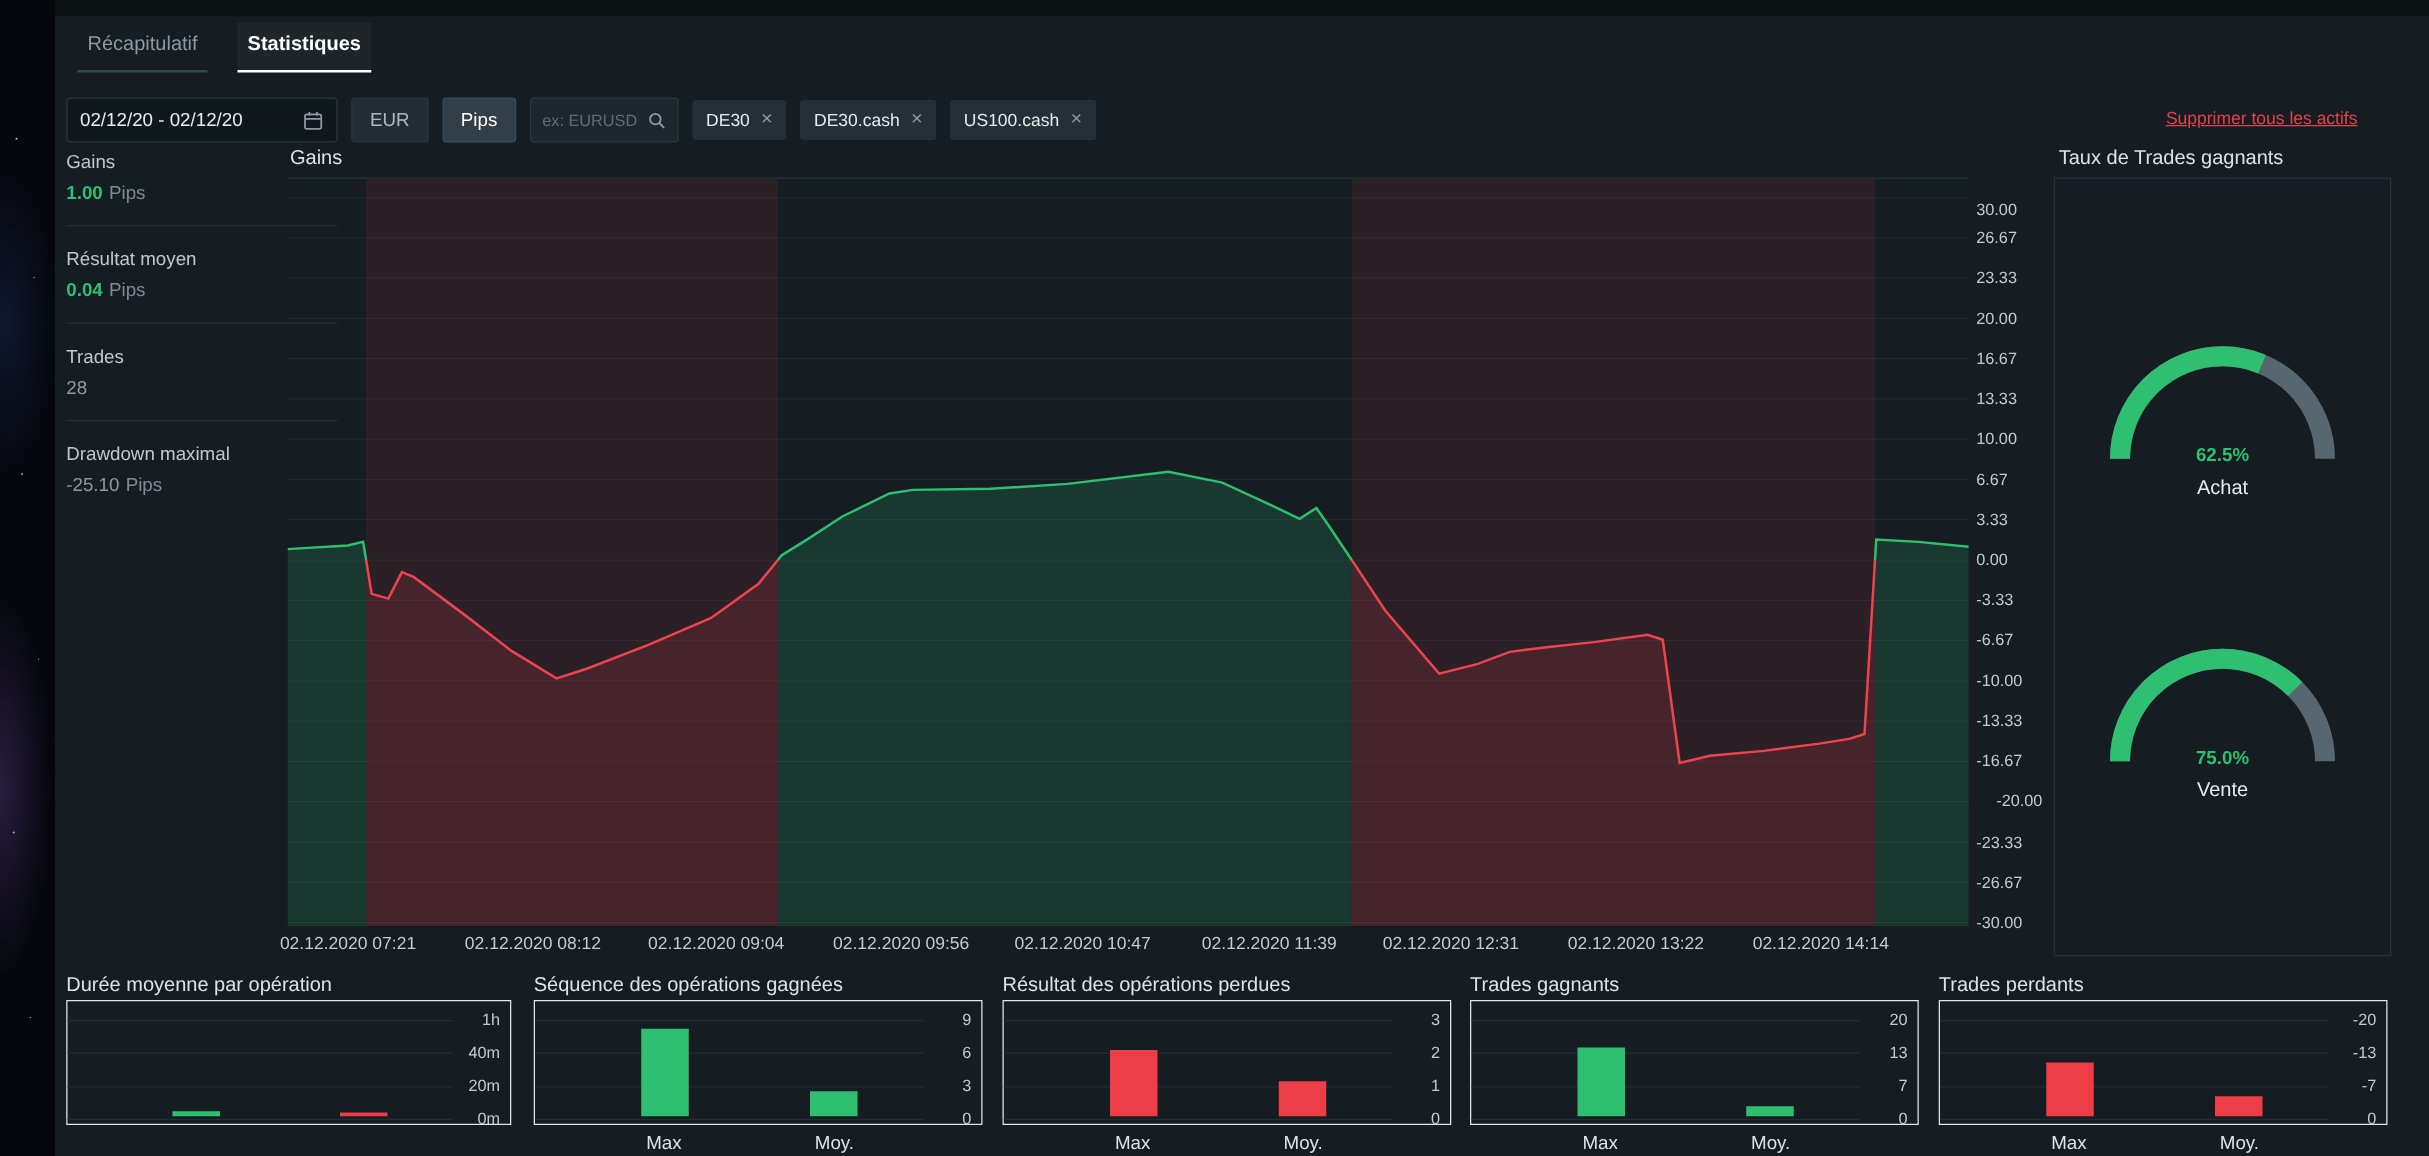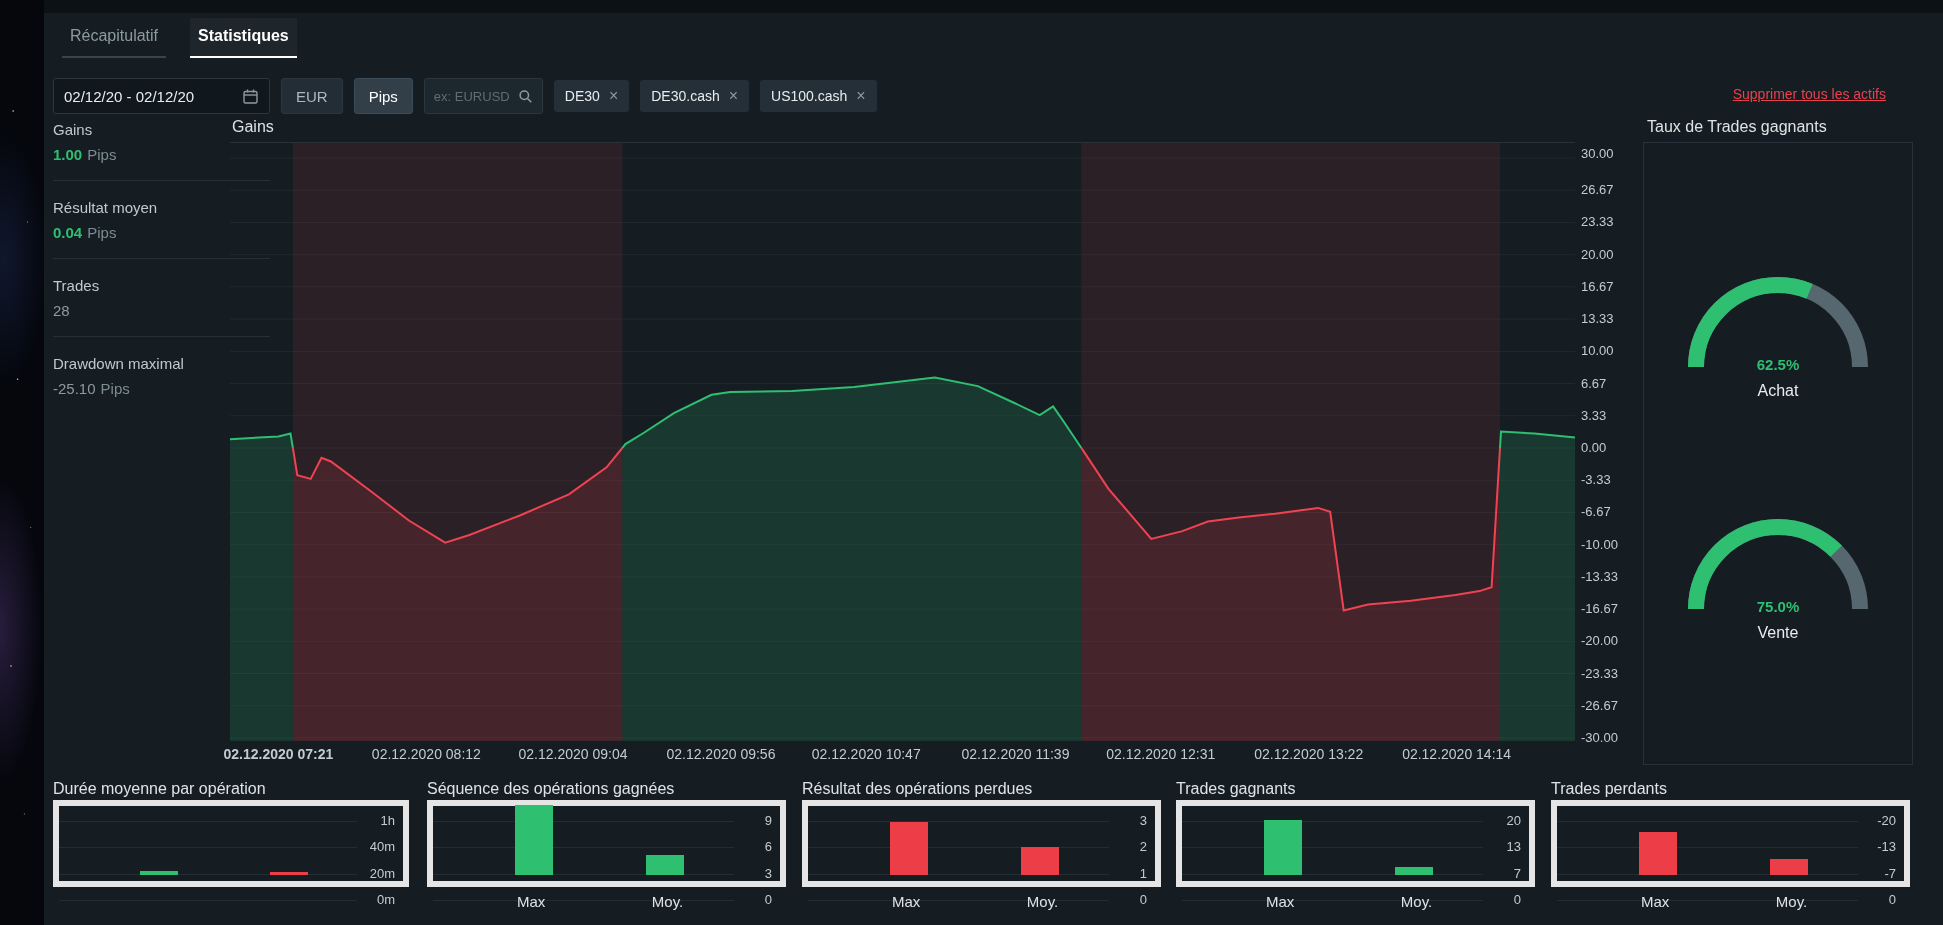--- a/index.html
+++ b/index.html
@@ -55,21 +55,21 @@
   .gauge{width:210px;text-align:center}
   .gauge-arc{position:relative;width:210px;height:110px}
   .gauge-arc svg{display:block}
   .gauge-base{fill:none;stroke:#566770;stroke-width:16}
   .gauge-fill{fill:none;stroke:#2fbf71;stroke-width:16}
   .gauge-pct{position:absolute;left:0;right:0;bottom:2px;font-size:15px;color:#2fbf71;font-weight:bold}
   .gauge-label{margin-top:7px;font-size:16px;color:#e7ecef}
 
   .mini{position:absolute;top:780px}
   .mini-title{font-size:16px;color:#dde3e6;height:20px;margin-bottom:0}
-  .mini-box{position:relative;height:87px;border:6px solid #e5e5e5;margin-top:0}
+  .mini-box{position:relative;height:100px;border:1px solid #e5e5e5;margin-top:0}
   .gl{position:absolute;left:0;right:46px;height:1px;background:#232d34}
   .mtick{position:absolute;right:8px;width:38px;text-align:right;font-size:13px;color:#c3ccd1}
   .mbar{position:absolute;width:38px}
   .mini-xlabels{position:relative;height:24px;font-size:15px;color:#dde3e6}
   .mini-xlabels span{position:absolute;top:6px;transform:translateX(-50%);white-space:nowrap}
 </style>
 </head>
 <body>
 
 <div class="space-strip"></div>
@@ -163,42 +163,42 @@
       <polygon points="392.3,305.0 395.4,301.1 414.3,289.5 443.9,270.2 481.5,251.8 500.3,248.9 562.2,248.0 624.1,244.1 704.8,234.4 747.8,243.1 785.5,260.5 809.7,272.1 823.1,263.4 832.6,277.0 851.4,305.0 851.4,598 392.3,598" fill="rgba(47,191,113,0.17)"></polygon>
       <polyline points="392.3,305.0 395.4,301.1 414.3,289.5 443.9,270.2 481.5,251.8 500.3,248.9 562.2,248.0 624.1,244.1 704.8,234.4 747.8,243.1 785.5,260.5 809.7,272.1 823.1,263.4 832.6,277.0 851.4,305.0" fill="none" stroke="#2fbf71" stroke-width="2"></polyline>
       <rect x="851.4" y="0" width="418.6" height="598" fill="rgba(237,61,71,0.10)"></rect>
       <polygon points="851.4,305.0 852.7,306.9 878.3,345.6 921.3,395.9 952.3,388.1 977.8,378.5 1008.8,374.6 1045.1,370.7 1088.1,364.9 1100.2,368.8 1113.7,467.4 1137.9,461.6 1180.9,457.7 1225.3,451.9 1249.5,448.1 1261.6,444.2 1270.0,305.0 1270.0,598 851.4,598" fill="rgba(237,61,71,0.15)"></polygon>
       <polyline points="851.4,305.0 852.7,306.9 878.3,345.6 921.3,395.9 952.3,388.1 977.8,378.5 1008.8,374.6 1045.1,370.7 1088.1,364.9 1100.2,368.8 1113.7,467.4 1137.9,461.6 1180.9,457.7 1225.3,451.9 1249.5,448.1 1261.6,444.2 1270.0,305.0" fill="none" stroke="#ef4351" stroke-width="2"></polyline>
       <polygon points="1270.0,305.0 1271.0,288.6 1304.6,290.5 1345.0,294.4 1345.0,598 1270.0,598" fill="rgba(47,191,113,0.17)"></polygon>
       <polyline points="1270.0,305.0 1271.0,288.6 1304.6,290.5 1345.0,294.4" fill="none" stroke="#2fbf71" stroke-width="2"></polyline>
     </svg>
 </div>
 <div id="gains-ylabels">
-    <div class="ytick" style="top: 4px;">30.00</div>
+    <div class="ytick" style="top: 18px;">30.00</div>
     <div class="ytick" style="top: 40.2222px;">26.67</div>
     <div class="ytick" style="top: 72.4444px;">23.33</div>
     <div class="ytick" style="top: 104.667px;">20.00</div>
     <div class="ytick" style="top: 136.889px;">16.67</div>
     <div class="ytick" style="top: 169.111px;">13.33</div>
     <div class="ytick" style="top: 201.333px;">10.00</div>
     <div class="ytick" style="top: 233.556px;">6.67</div>
     <div class="ytick" style="top: 265.778px;">3.33</div>
     <div class="ytick" style="top: 298px;">0.00</div>
     <div class="ytick" style="top: 330.222px;">-3.33</div>
     <div class="ytick" style="top: 362.444px;">-6.67</div>
     <div class="ytick" style="top: 394.667px;">-10.00</div>
     <div class="ytick" style="top: 426.889px;">-13.33</div>
     <div class="ytick" style="top: 459.111px;">-16.67</div>
-    <div class="ytick" style="top: 491.333px;">-20.00</div>
+    <div class="ytick" style="top: 491.333px; margin-left: 16px;">-20.00</div>
     <div class="ytick" style="top: 523.556px;">-23.33</div>
     <div class="ytick" style="top: 555.778px;">-26.67</div>
     <div class="ytick" style="top: 588px;">-30.00</div>
   </div>
 <div id="gains-xlabels">
-    <div class="xtick" style="left: 48.42px; font-weight: bold;">02.12.2020 07:21</div>
+    <div class="xtick" style="left: 48.42px;">02.12.2020 07:21</div>
     <div class="xtick" style="left: 196.37px;">02.12.2020 08:12</div>
     <div class="xtick" style="left: 342.975px;">02.12.2020 09:04</div>
     <div class="xtick" style="left: 490.925px;">02.12.2020 09:56</div>
     <div class="xtick" style="left: 636.185px;">02.12.2020 10:47</div>
     <div class="xtick" style="left: 785.48px;">02.12.2020 11:39</div>
     <div class="xtick" style="left: 930.74px;">02.12.2020 12:31</div>
     <div class="xtick" style="left: 1078.69px;">02.12.2020 13:22</div>
     <div class="xtick" style="left: 1226.64px;">02.12.2020 14:14</div>
   </div>
 

